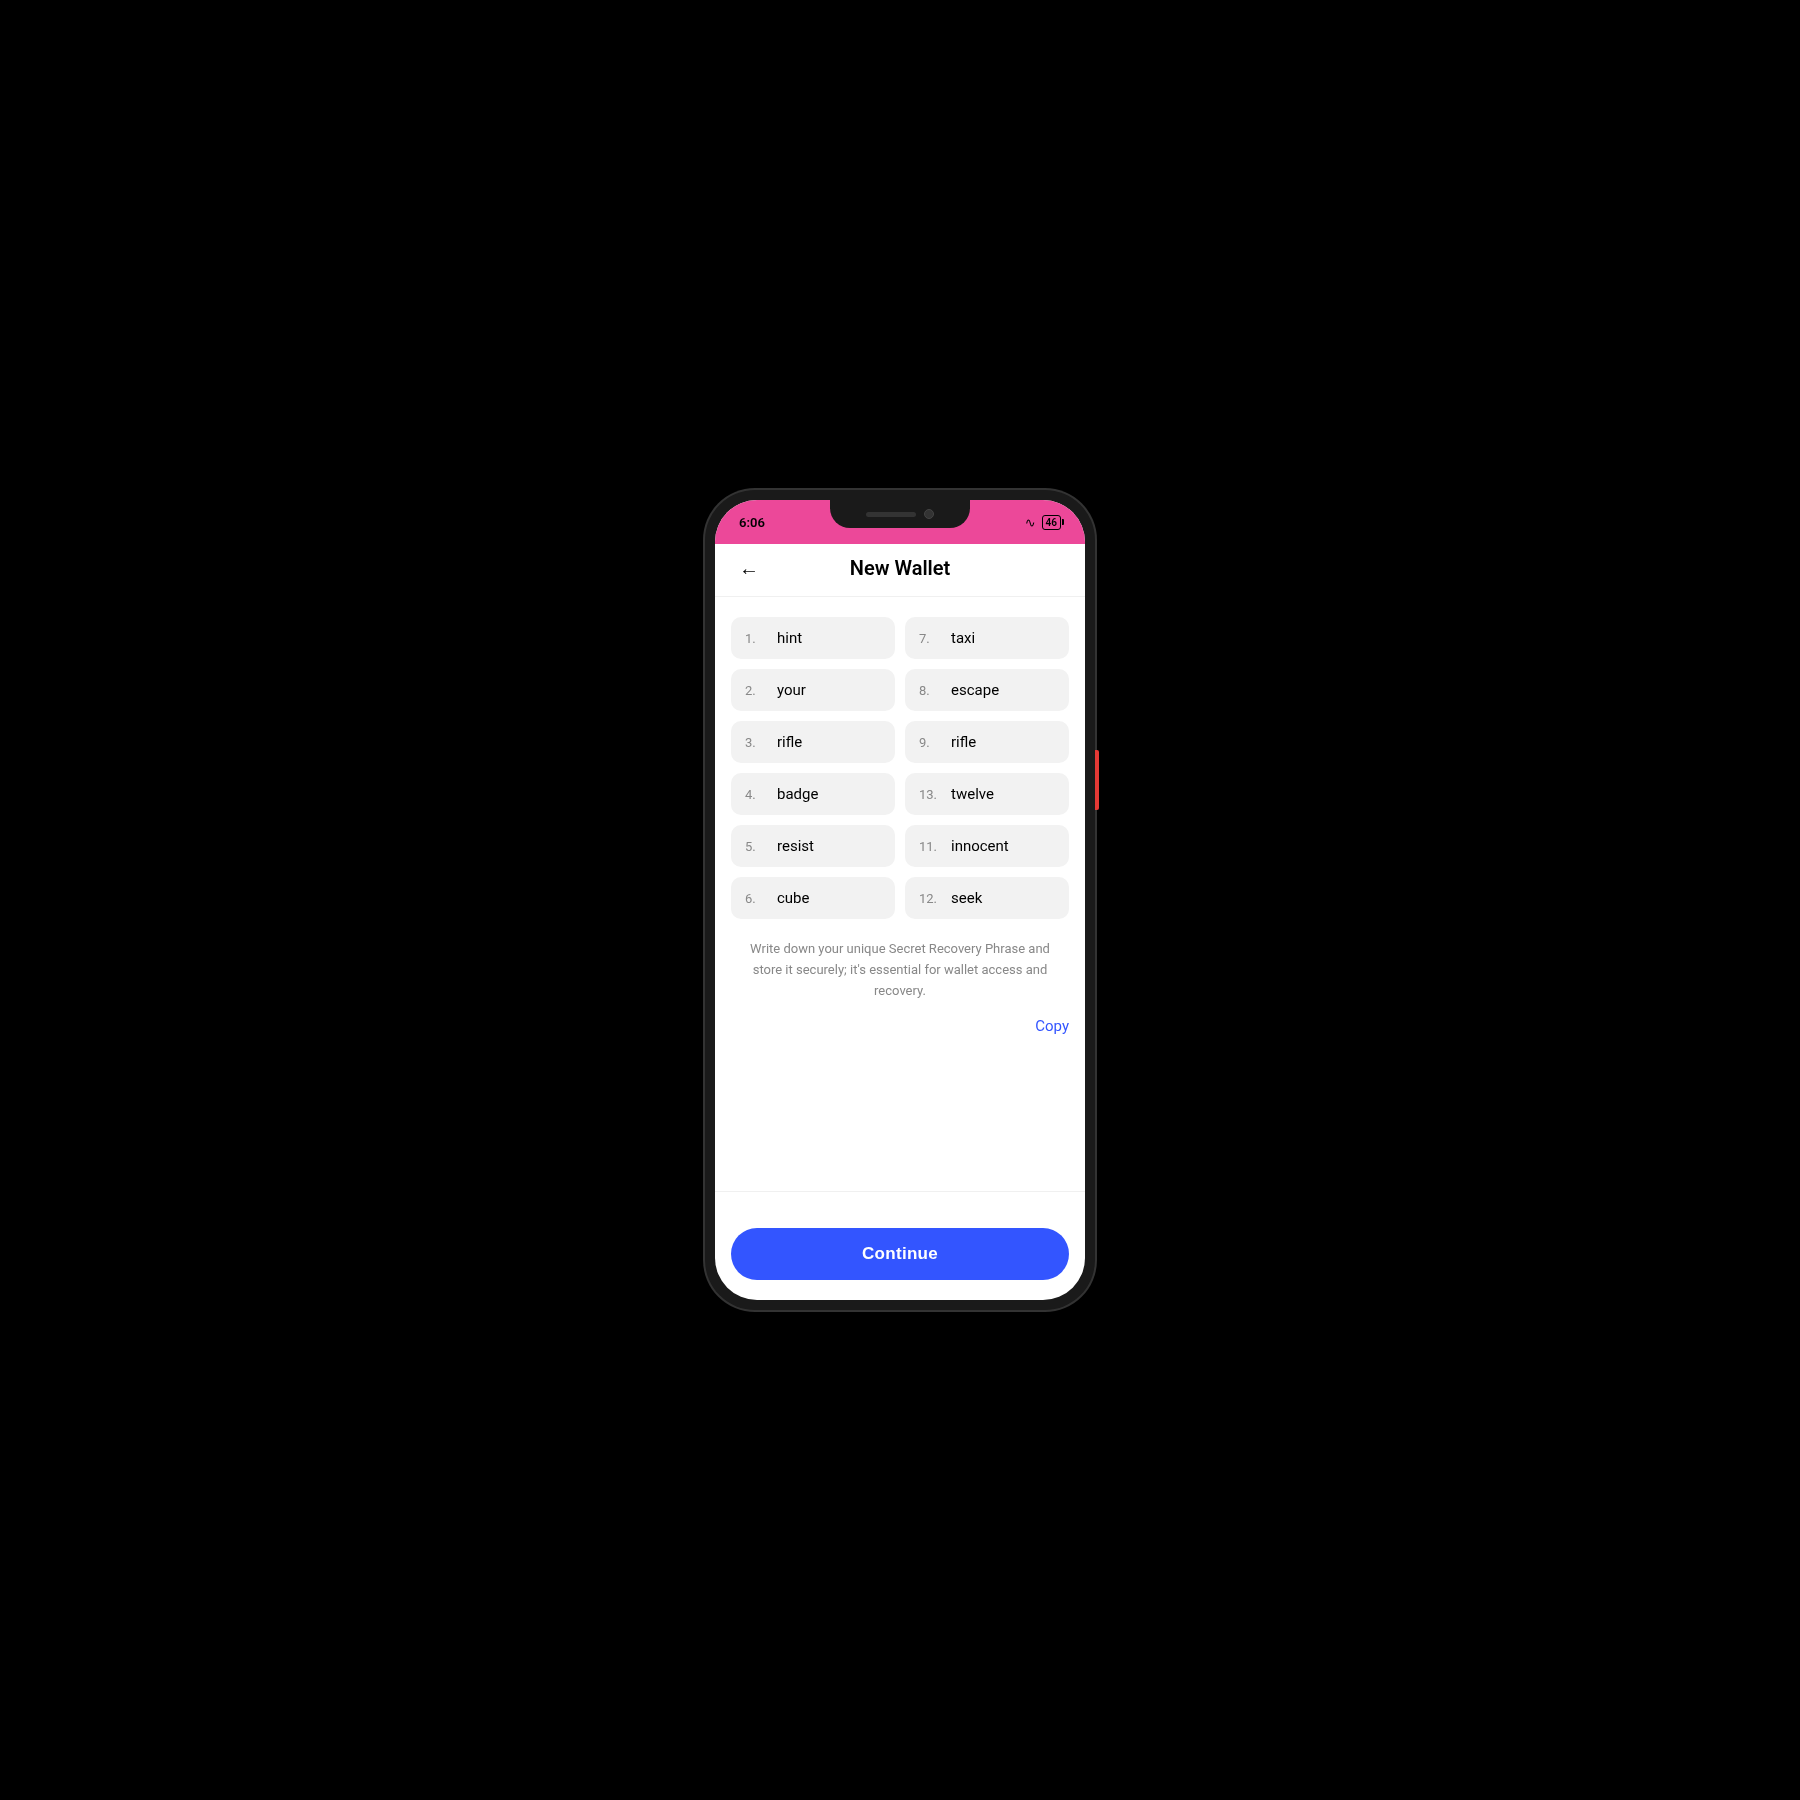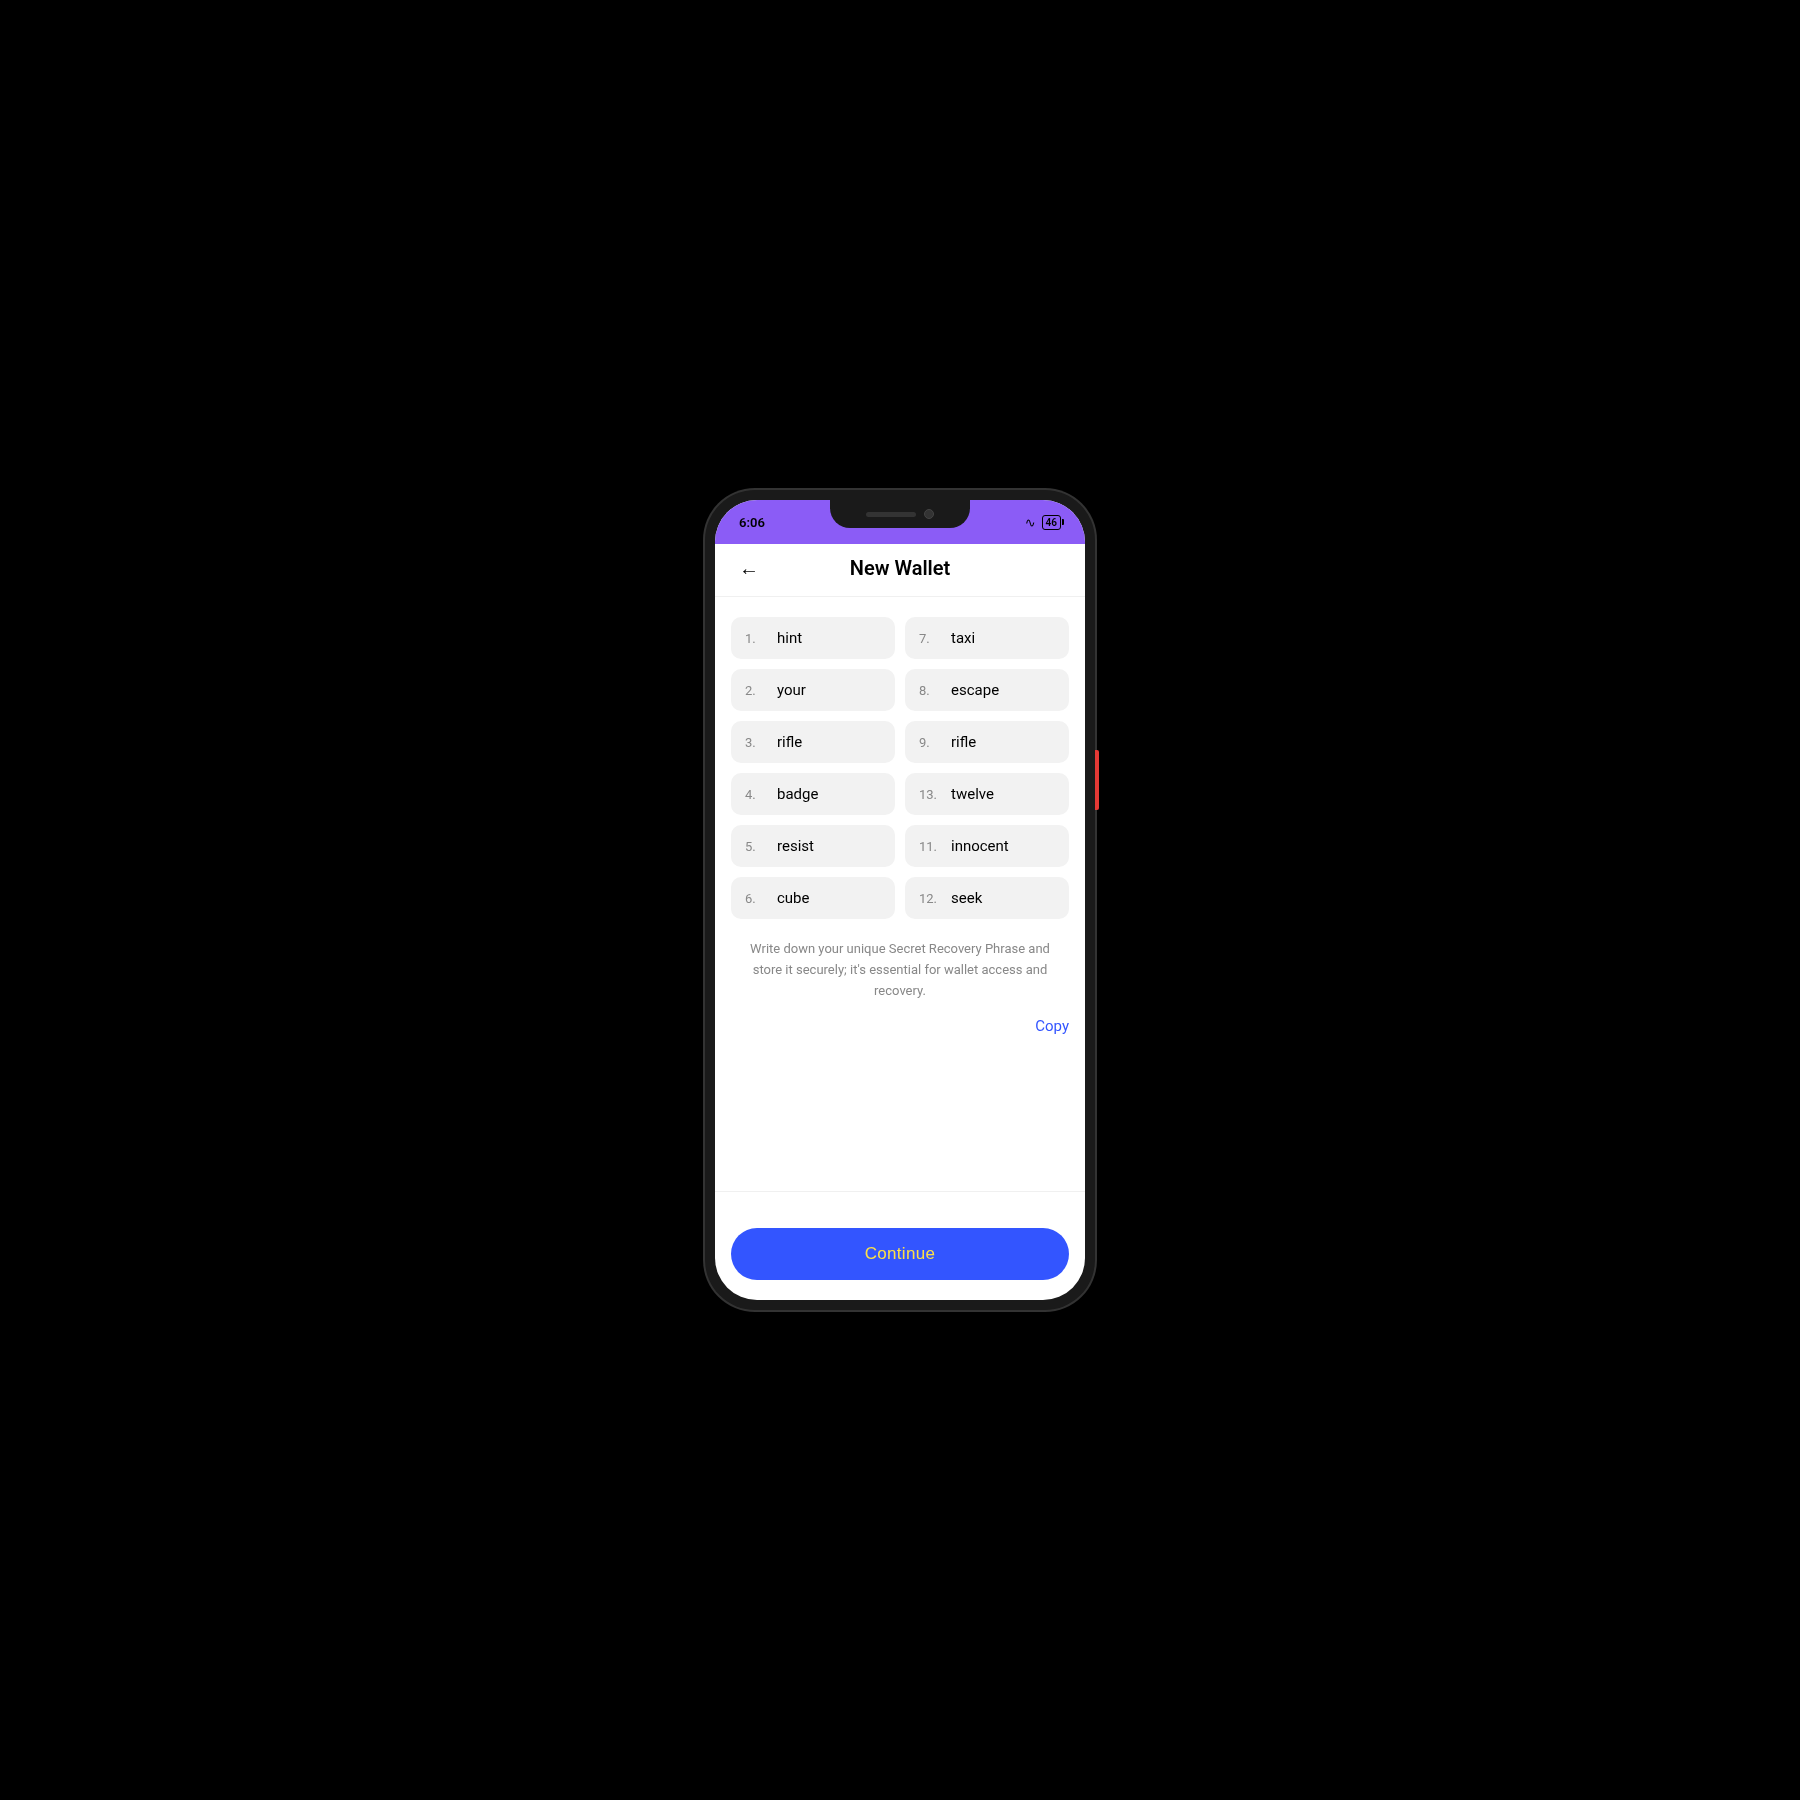--- a/index.html
+++ b/index.html
@@ -40,21 +40,21 @@
       height: 100%;
       background: #fff;
       border-radius: 42px;
       overflow: hidden;
       display: flex;
       flex-direction: column;
     }
 
     
     .status-bar {
-      background: #8b5cf6;
+      background: #ec4899;
       height: 44px;
       display: flex;
       align-items: center;
       justify-content: space-between;
       padding: 0 24px;
       position: relative;
       flex-shrink: 0;
     }
 
     .notch {
@@ -219,23 +219,23 @@
     .bottom-area {
       padding: 12px 16px 20px;
       flex-shrink: 0;
       border-top: 1px solid #f0f0f0;
     }
 
     .continue-button {
       width: 100%;
       padding: 16px;
       background: #3355ff;
-      color: #fde047;
+      color: #ffffff;
       font-size: 17px;
-      font-weight: 400;
+      font-weight: 700;
       border: none;
       border-radius: 30px;
       cursor: pointer;
       letter-spacing: 0.3px;
       margin-top: 24px;
     }
   </style>
 </head>
 <body>
 

